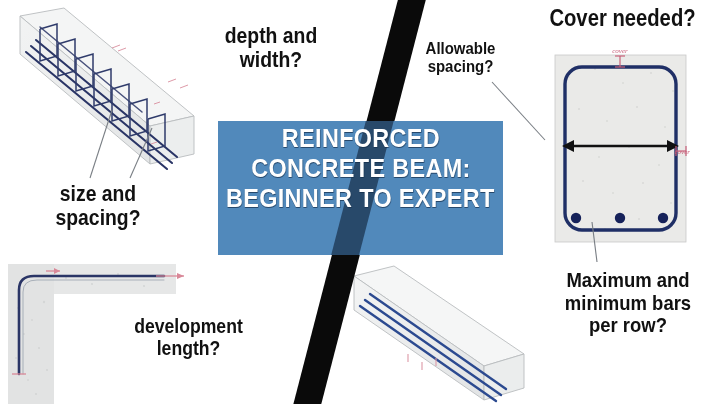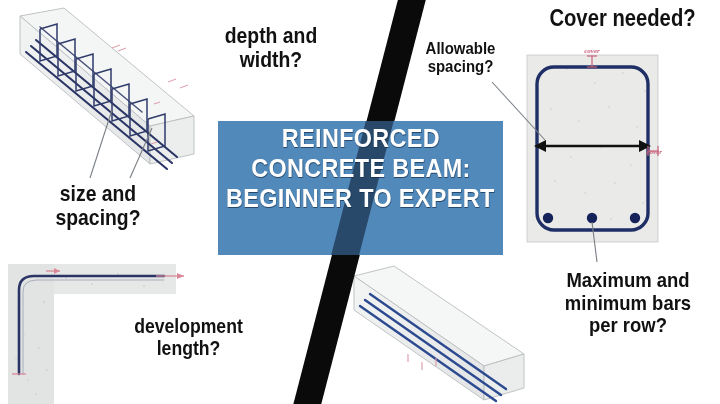--- a/index.html
+++ b/index.html
@@ -86,21 +86,21 @@
   .cap-max{left:536px; top:269px; width:184px; font-size:21px;}
 
   
   .leaders{position:absolute;left:0;top:0;width:720px;height:404px;z-index:3;}
 
   
   .fig{position:absolute;z-index:2;}
   .fig-beam-top{left:2px;  top:4px;  width:205px; height:180px;}
   .fig-dev{     left:6px;  top:262px; width:185px; height:142px;}
   .fig-beam-bot{left:344px; top:258px; width:190px; height:146px;}
-  .fig-xsec{    left:521px; top:47px;  width:143px; height:200px;font-weight:bold;}
+  .fig-xsec{    left:549px; top:47px;  width:143px; height:200px;}
   .fig svg{display:block;width:100%;height:100%;}
 </style>
 </head>
 <body>
 
 <div id="stage">
 
   <div class="fig fig-beam-top">
     <svg viewBox="0 0 205 180" xmlns="http://www.w3.org/2000/svg">
       <defs>

